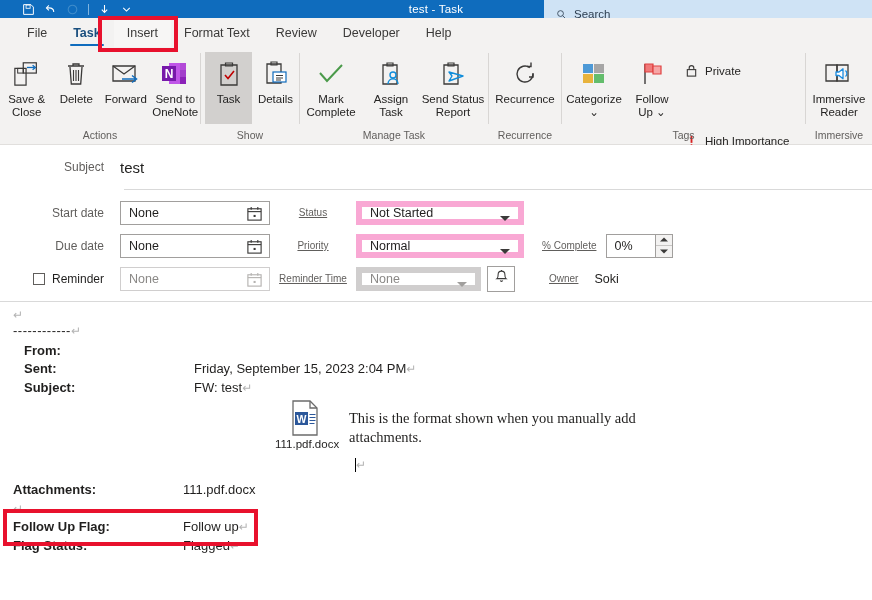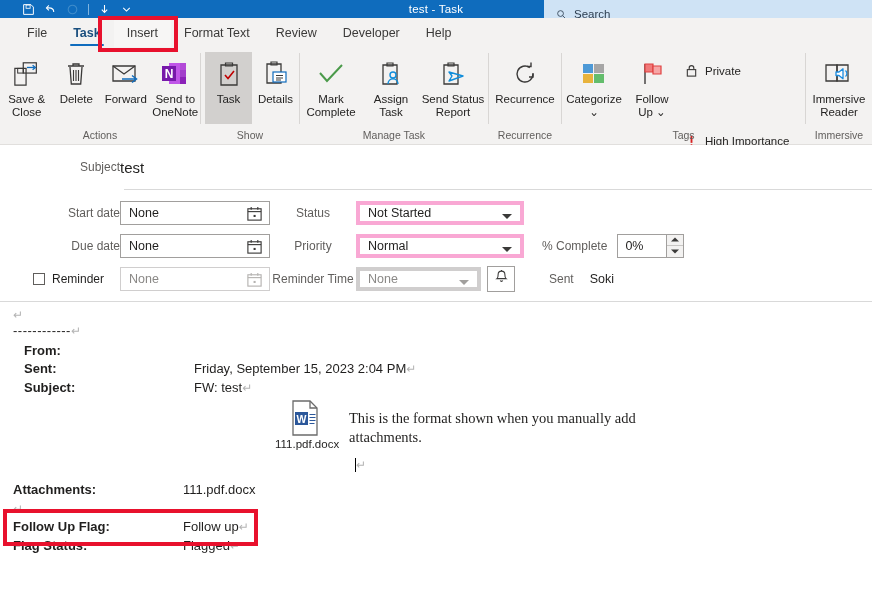--- a/index.html
+++ b/index.html
@@ -80,44 +80,44 @@
   .smallbtn{
     display:flex; align-items:center; gap:6px; height:22px;
     padding:0 6px; font-size:11.5px; color:#252423; white-space:nowrap; cursor:default;
   }
   .smallbtn .g{ width:15px; height:15px; display:flex; align-items:center; justify-content:center;}
 
   
   .form{ position:relative; background:#fff; padding:0; }
   .subjrow{ display:flex; align-items:center; height:44px; }
   .flabel{
-    width:120px; text-align:right; 
+    width:120px; text-align:right; padding-right:16px;
     font-size:12px; color:#605e5c; white-space:nowrap;
   }
   .subjval{ font-size:15px; color:#201f1e; }
   .divider{ height:1px; background:#d9d9d9; margin-left:124px; margin-right:0; }
 
   .frow{ display:flex; align-items:center; height:33px; }
   .inputbox{
     width:150px; height:24px; border:1px solid #a19f9d; background:#fff;
     display:flex; align-items:center; padding-left:8px;
     font-size:12.5px; color:#201f1e; position:relative;
   }
   .inputbox.dim{ border-color:#d0cece; color:#8a8886; }
   .inputbox .cal{ position:absolute; right:6px; top:3px; }
   .combo{
-    width:168px; height:24px; border:4px solid #f9a8d4; background:#fff;
+    width:168px; height:24px; border:6px solid #f9a8d4; background:#fff;
     display:flex; align-items:center; padding-left:8px;
     font-size:12.5px; color:#201f1e; position:relative;
   }
   .combo.dim{ border-color:#d0cece; color:#8a8886; width:125px;}
   .combo .caret{ position:absolute; right:8px; top:9px; width:0;height:0;
     border-left:5px solid transparent;border-right:5px solid transparent;border-top:5px solid #3b3a39;}
   .combo.dim .caret{ border-top-color:#a19f9d; }
-  .mlabel{ font-size:12px; color:#605e5c; padding:0 10px 0 18px; white-space:nowrap;}
+  .mlabel{ font-size:10px; color:#605e5c; padding:0 10px 0 18px; white-space:nowrap;text-decoration:underline;}
   .spin{
     width:50px; height:24px; border:1px solid #a19f9d; background:#fff;
     display:flex; align-items:center; padding-left:7px; font-size:12.5px;
   }
   .spinbtns{ width:17px; height:24px; border:1px solid #a19f9d; border-left:none;
     display:flex; flex-direction:column; }
   .spinbtns div{ flex:1; display:flex; align-items:center; justify-content:center; background:#f3f2f1;}
   .spinbtns div+div{ border-top:1px solid #c8c6c4; }
   .bellbtn{
     width:28px; height:26px; border:1px solid #a19f9d; background:#fff;
@@ -483,21 +483,21 @@
     </div>
     <div class="bellbtn">
       <span>
         <svg width="15" height="16" viewBox="0 0 16 17">
           <path d="M8 2.2c-2.3 0-3.6 1.6-3.6 3.6 0 3.6-1.2 4.4-1.2 4.4h9.6s-1.2-.8-1.2-4.4c0-2-1.3-3.6-3.6-3.6z" fill="none" stroke="#3b3a39" stroke-width="1.15"></path>
           <path d="M6.7 12.3a1.4 1.4 0 0 0 2.6 0" fill="none" stroke="#3b3a39" stroke-width="1.15"></path>
           <path d="M8 1v1.2" stroke="#3b3a39" stroke-width="1.15"></path>
         </svg>
       </span>
     </div>
-    <div class="mlabel" style="padding-left:34px;">Sent</div>
+    <div class="mlabel" style="padding-left:34px;">Owner</div>
     <div class="ownval">Soki</div>
   </div>
 
 </div>
 <div class="hrule" style="margin-top:6px;"></div>
 
 <div class="bodyarea">
   <div class="pilcrow" style="margin-left:3px;">↵</div>
   <div class="bline" style="margin-left:3px;letter-spacing:.5px;">
     <span>------------</span><span class="pilcrow">↵</span>

